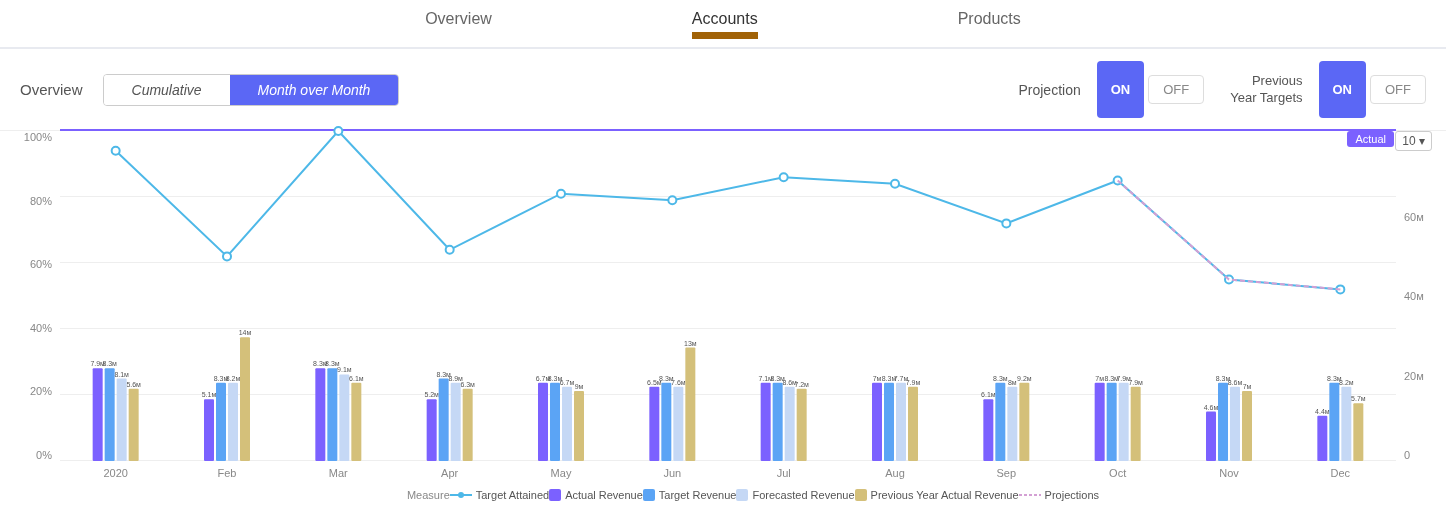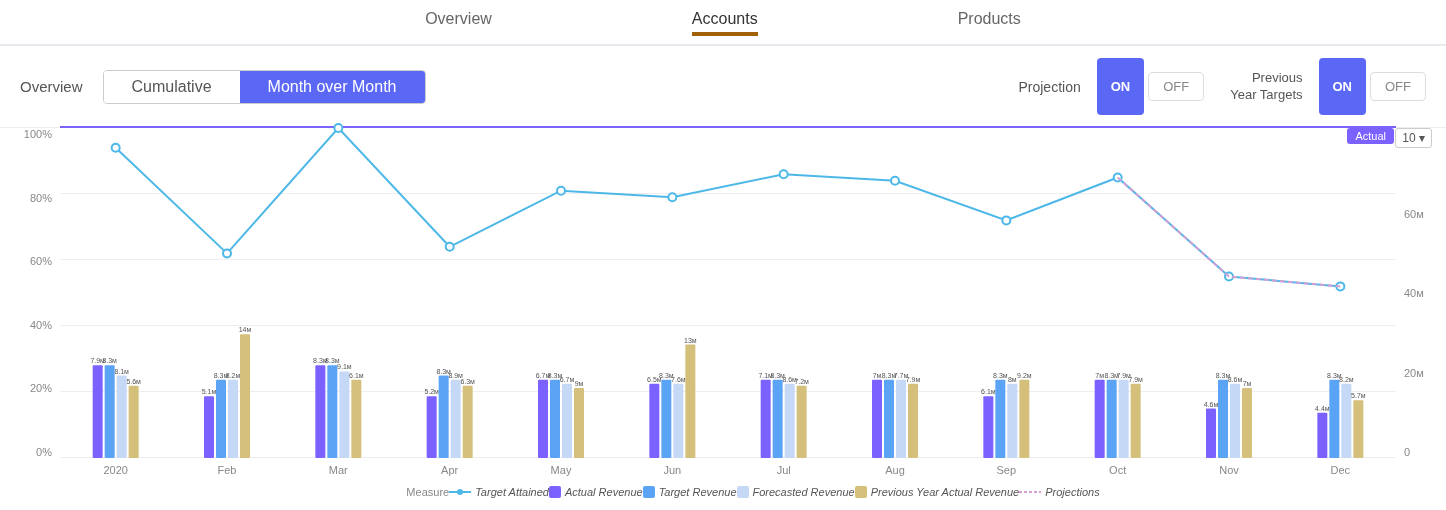--- a/index.html
+++ b/index.html
@@ -16,21 +16,21 @@
     }
     .top-nav-item {
       font-size: 16px;
       color: #666;
       cursor: pointer;
       padding-bottom: 4px;
     }
     .top-nav-item.accounts {
       color: #333;
       font-weight: 500;
-      border-bottom: 4px solid #a16207;
+      border-bottom: 7px solid #a16207;
     }
 
     
     .toolbar {
       display: flex;
       align-items: center;
       padding: 12px 20px;
       gap: 10px;
       border-bottom: 1px solid #eee;
     }
@@ -41,25 +41,26 @@
       margin-right: 10px;
     }
     .toggle-group {
       display: flex;
       border: 1px solid #ccc;
       border-radius: 4px;
       overflow: hidden;
     }
     .toggle-btn {
       padding: 7px 28px;
-      font-size: 16px;
+      font-size: 14px;
       cursor: pointer;
       background: #fff;
       color: #555;
       border: none;
+      font-style: italic;
     }
     .toggle-btn.active {
       background: #5b67f5;
       color: #fff;
     }
     .spacer { flex: 1; }
     .projection-label {
       font-size: 14px;
       color: #555;
       margin-right: 6px;
@@ -198,21 +199,20 @@
       gap: 4px;
     }
     .legend-sq {
       width: 12px;
       height: 12px;
       border-radius: 2px;
     }
     .legend-label-text {
       font-size: 11px;
       color: #555;
-      font-style: italic;
     }
     .measure-label {
       font-size: 11px;
       color: #888;
     }
   </style>
 </head>
 <body>
 
 <div class="top-nav">

